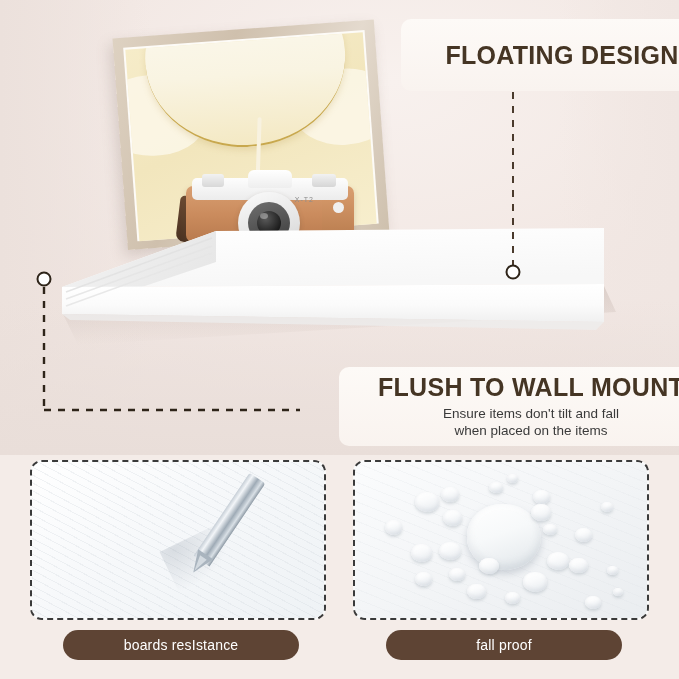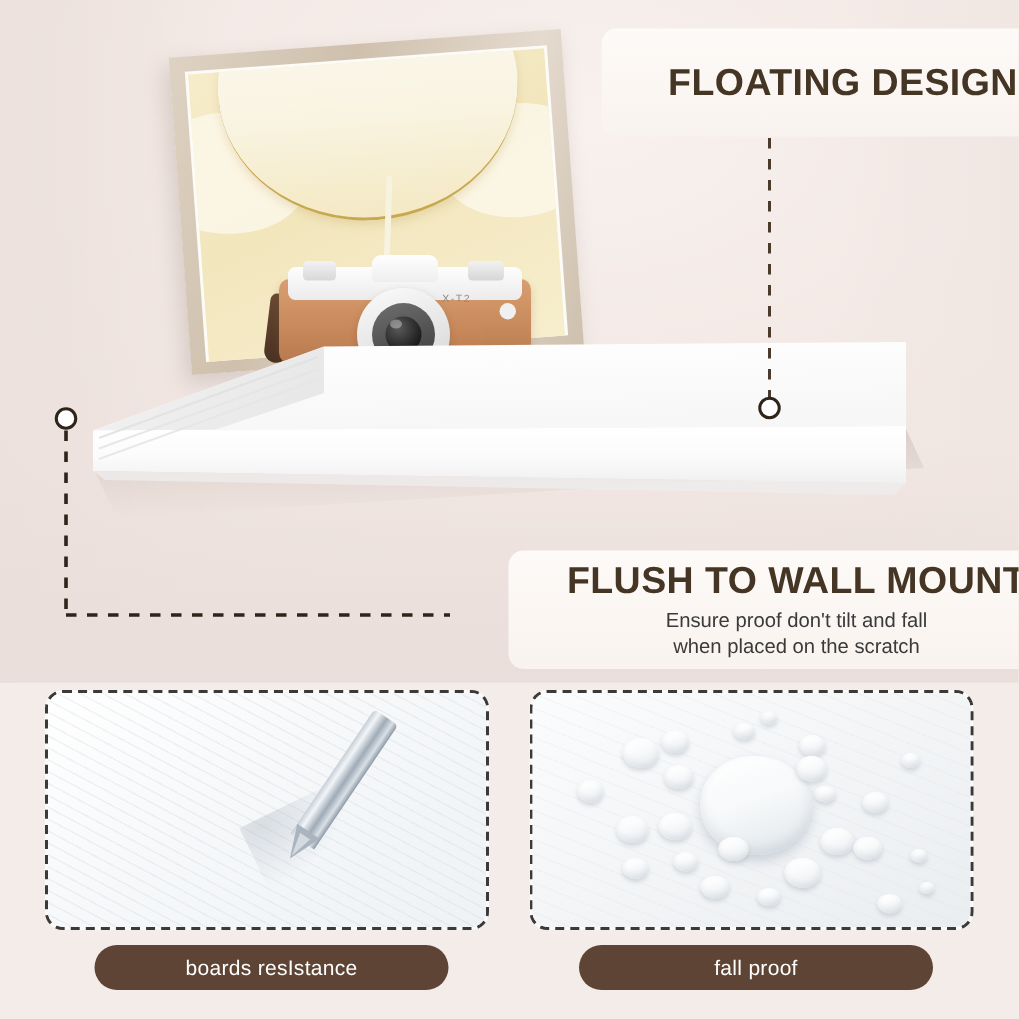--- a/index.html
+++ b/index.html
@@ -317,22 +317,22 @@
     <line x1="44" y1="287" x2="44" y2="410" stroke="#2e2419" stroke-width="2.4" stroke-dasharray="7 7"></line>
     <line x1="44" y1="410" x2="300" y2="410" stroke="#2e2419" stroke-width="2.4" stroke-dasharray="7 7"></line>
   </svg>
 
   <div class="panel" id="panel-top">
     <div class="h">FLOATING DESIGN</div>
   </div>
 
   <div class="panel" id="panel-bottom">
     <div class="h">FLUSH TO WALL MOUNT</div>
-    <div class="sub">Ensure proof don't tilt and fall</div>
-    <div class="sub">when placed on the scratch</div>
+    <div class="sub">Ensure items don't tilt and fall</div>
+    <div class="sub">when placed on the items</div>
   </div>
 
   <div class="card" id="card-left">
     <div class="card-inner">
       <div class="scratch-bg"></div>
       <div class="scratch-mark"></div>
       <div class="tool">
         <div class="tool-shaft"></div>
         <div class="tool-tip"></div>
         <div class="tool-tip2"></div>

